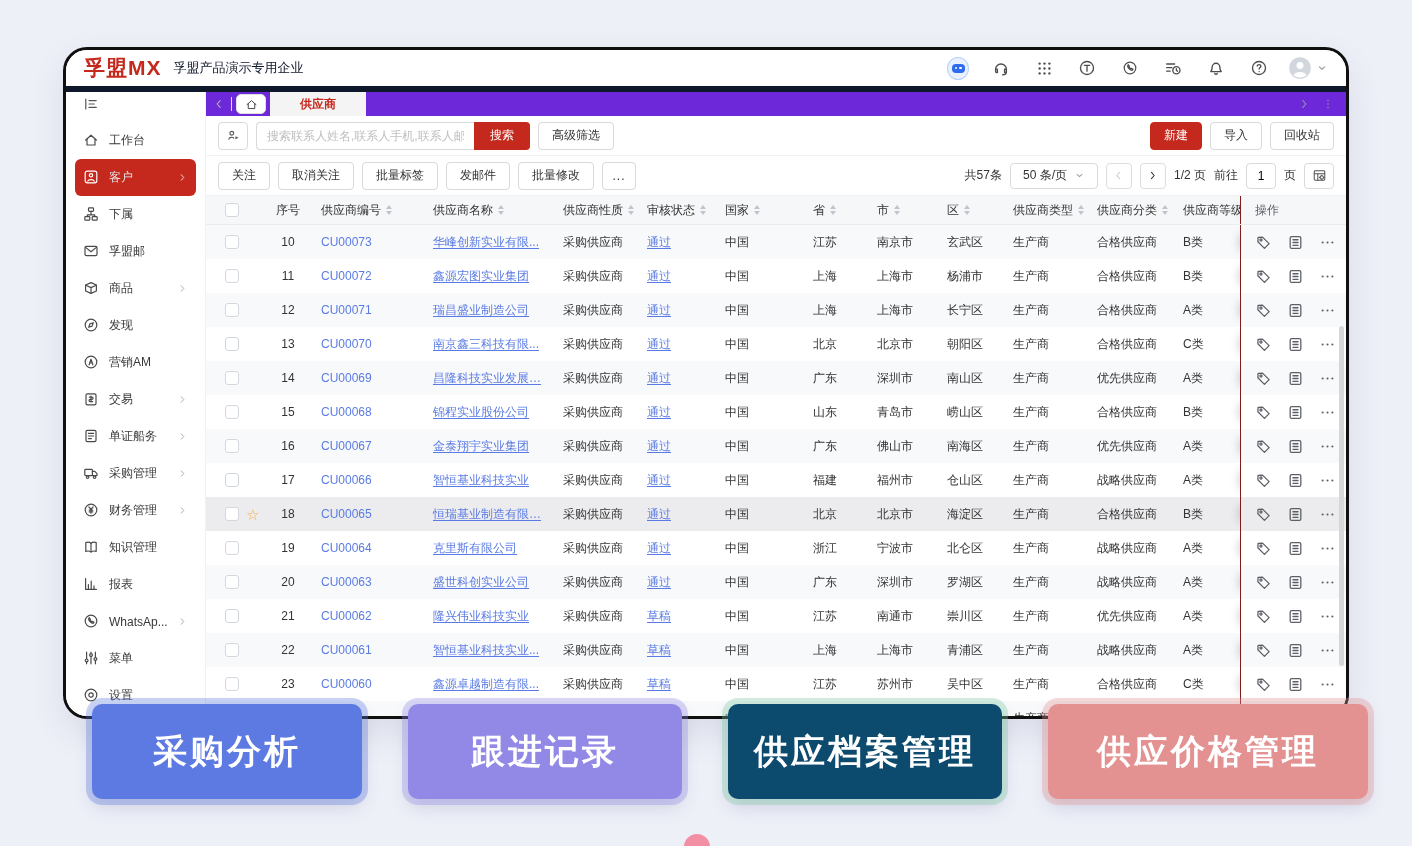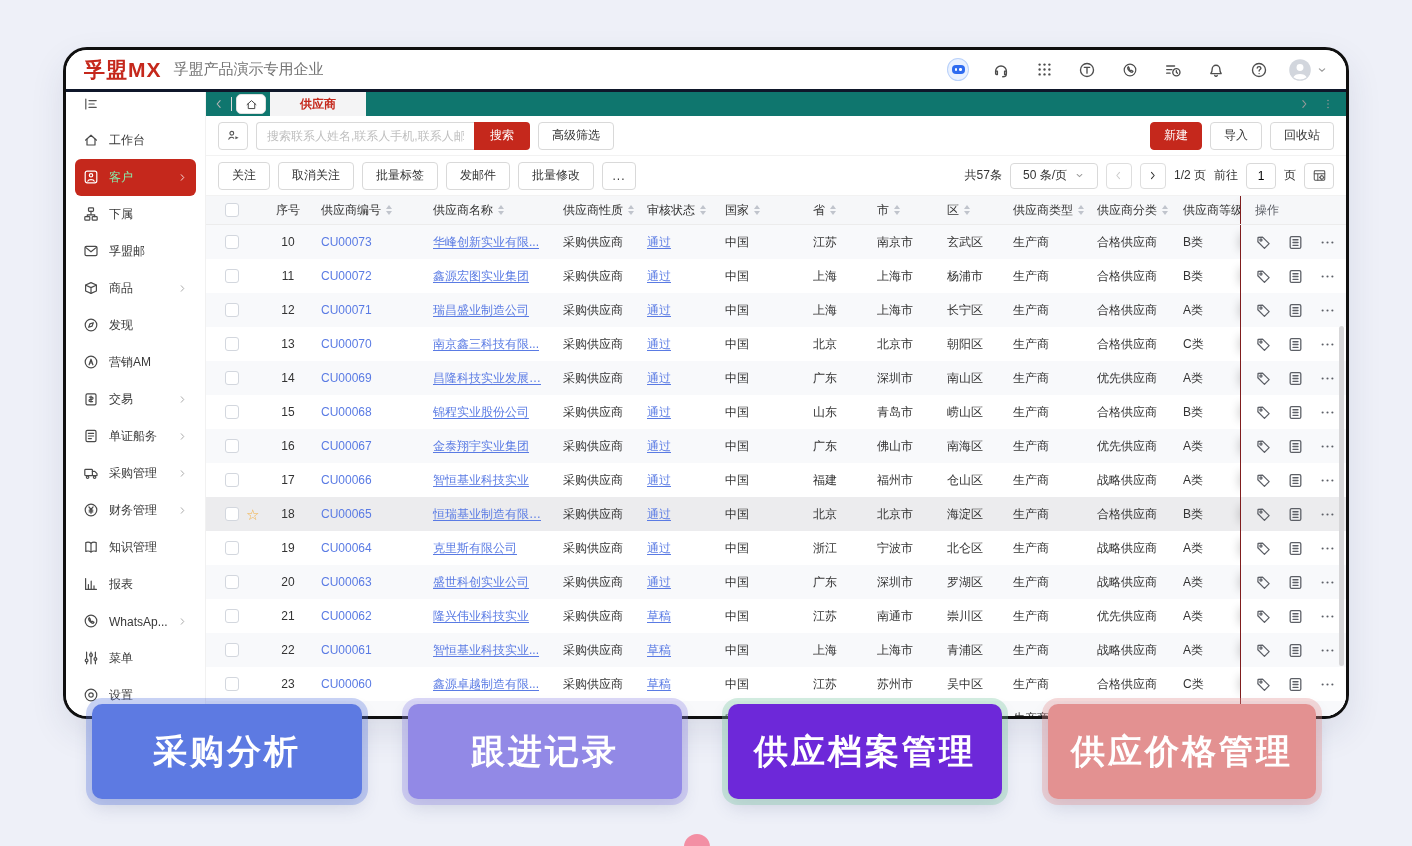--- a/index.html
+++ b/index.html
@@ -6,47 +6,47 @@
     --brand:#c5281c; --link:#5a7be4; --text:#333; --muted:#888;
   }
   *{box-sizing:border-box;margin:0;padding:0}
   html,body{width:1412px;height:846px;overflow:hidden}
   body{font-family:"Liberation Sans","DejaVu Sans",sans-serif;background:#eef0f8;position:relative;color:var(--text)}
   .page{position:absolute;inset:0;overflow:hidden}
 
   
   .window{position:absolute;left:63px;top:47px;width:1286px;height:672px;background:#fff;
           border:3px solid #101010;border-radius:24px;overflow:hidden;box-shadow:0 14px 34px rgba(40,50,90,.10)}
-  .win-top{height:42px;display:flex;align-items:center;padding:0 18px;border-bottom:3px solid #0f172a;background:#fff}
+  .win-top{height:42px;display:flex;align-items:center;padding:0 18px;border-bottom:6px solid #0f172a;background:#fff}
   .logo{font-size:21px;font-weight:bold;color:var(--brand);letter-spacing:1px;white-space:nowrap}
-  .company{font-size:15px;color:#737373;margin-left:12px;white-space:nowrap}
+  .company{font-size:13px;color:#0f172a;margin-left:12px;white-space:nowrap}
   .win-top .spacer{flex:1}
   .top-icons{display:flex;align-items:center;gap:21px;color:#4d4d4d}
   .top-icons .tbi{display:inline-flex;align-items:center;justify-content:center;width:22px;height:22px;cursor:pointer}
   .ai-pill{width:23px;height:23px;border-radius:50%;background:#e9f1ff;border:1.5px solid #b9d1fa;display:inline-flex;align-items:center;justify-content:center}
   .ai-core{width:13px;height:9px;border-radius:4px;background:#2e6bf0;display:inline-flex;align-items:center;justify-content:center;gap:2px}
   .ai-core i{width:2.5px;height:2.5px;border-radius:50%;background:#fff;display:block}
   .avatar-wrap{display:flex;align-items:center;gap:4px;cursor:pointer}
 
   .win-body{display:flex;height:calc(100% - 42px)}
 
   
   .sidebar{width:140px;background:#fff;border-right:1px solid #f1f1f1;display:flex;flex-direction:column}
   .side-head{height:24px;display:flex;align-items:center;padding-left:17px;color:#555}
   .side-items{padding:6px 9px 0 9px}
   .side-item{height:37px;display:flex;align-items:center;gap:9px;padding:0 8px;border-radius:6px;
              font-size:12px;color:#383838;cursor:pointer;white-space:nowrap}
   .side-item .s-ic{display:inline-flex;width:17px;height:17px;color:#4a4a4a;flex:none}
   .side-item .s-arrow{margin-left:auto;color:#9a9a9a;display:inline-flex}
-  .side-item.active{background:var(--brand);color:#86efac}
+  .side-item.active{background:var(--brand);color:#e5e5e5}
   .side-item.active .s-ic,.side-item.active .s-arrow{color:#fff}
 
   
   .main{flex:1;display:flex;flex-direction:column;min-width:0;position:relative}
-  .tabstrip{height:24px;background:#0f766e;display:flex;align-items:center;font-size:12px}
+  .tabstrip{height:24px;background:#6d28d9;display:flex;align-items:center;font-size:12px}
   .tab-back{width:26px;display:flex;justify-content:center;color:#b5b5b5;border-right:1px solid #dcdcdc;height:14px;align-items:center}
   .tab-home{width:30px;height:20px;margin:0 4px;background:#fff;border:1px solid #e0e0e0;border-radius:5px;display:flex;align-items:center;justify-content:center;color:#444;cursor:pointer}
   .tab-active{height:24px;padding:0 30px;background:#f4f4f5;color:var(--brand);font-weight:bold;display:flex;align-items:center;cursor:pointer}
   .tabstrip .spacer{flex:1}
   .tab-right{display:flex;align-items:center;gap:12px;color:#9a9a9a;padding-right:12px}
 
   .toolbar{height:40px;display:flex;align-items:center;padding:0 12px;gap:8px;background:#fff;border-bottom:1px solid #f2f2f2}
   .btn{height:28px;padding:0 13px;border:1px solid #d9d9d9;border-radius:4px;background:#fff;font-size:12px;color:#333;
        display:inline-flex;align-items:center;justify-content:center;cursor:pointer;white-space:nowrap}
   .btn.red{background:var(--brand);border-color:var(--brand);color:#fff}
@@ -1500,17 +1500,17 @@
           <div class="scroll-thumb"></div>
         </div>
 
       </div>
     </div>
   </div>
 
   <div id="overlays">
       <div class="ov-btn" style="left: 92px; width: 270px; top: 704px; background: rgb(93, 122, 226); box-shadow: rgba(93, 122, 226, 0.333) 0px 0px 0px 6px, rgba(60, 70, 120, 0.18) 0px 8px 18px; font-family: Liberation Serif, serif;">采购分析</div>
       <div class="ov-btn" style="left: 408px; width: 274px; top: 704px; background: rgb(146, 137, 230); box-shadow: rgba(146, 137, 230, 0.333) 0px 0px 0px 6px, rgba(60, 70, 120, 0.18) 0px 8px 18px;">跟进记录</div>
-      <div class="ov-btn" style="left: 728px; width: 274px; top: 704px; background: #6d28d9; box-shadow: rgba(124, 200, 162, 0.333) 0px 0px 0px 6px, rgba(60, 70, 120, 0.18) 0px 8px 18px;">供应档案管理</div>
-      <div class="ov-btn" style="left: 1048px; width: 268px; top: 704px; background: rgb(227, 145, 145); box-shadow: rgba(227, 145, 145, 0.333) 0px 0px 0px 6px, rgba(60, 70, 120, 0.18) 0px 8px 18px;">供应价格管理</div>
+      <div class="ov-btn" style="left: 728px; width: 274px; top: 704px; background: #0c4a6e; box-shadow: rgba(124, 200, 162, 0.333) 0px 0px 0px 6px, rgba(60, 70, 120, 0.18) 0px 8px 18px;">供应档案管理</div>
+      <div class="ov-btn" style="left: 1048px; width: 320px; top: 704px; background: rgb(227, 145, 145); box-shadow: rgba(227, 145, 145, 0.333) 0px 0px 0px 6px, rgba(60, 70, 120, 0.18) 0px 8px 18px;">供应价格管理</div>
     </div>
   <div class="pink-dot"></div>
 </div>
 
 </body></html>

